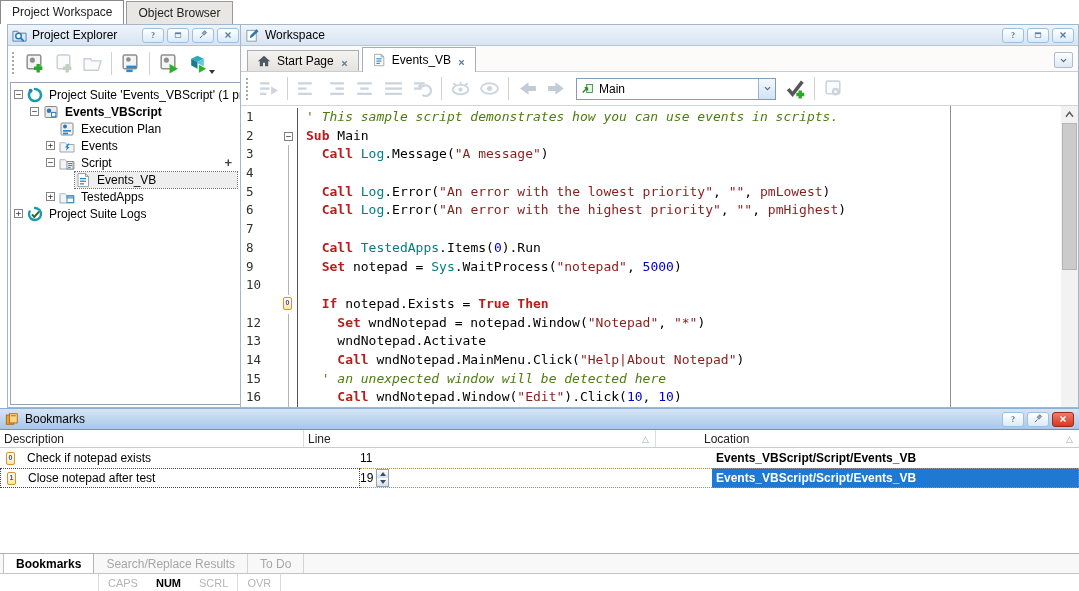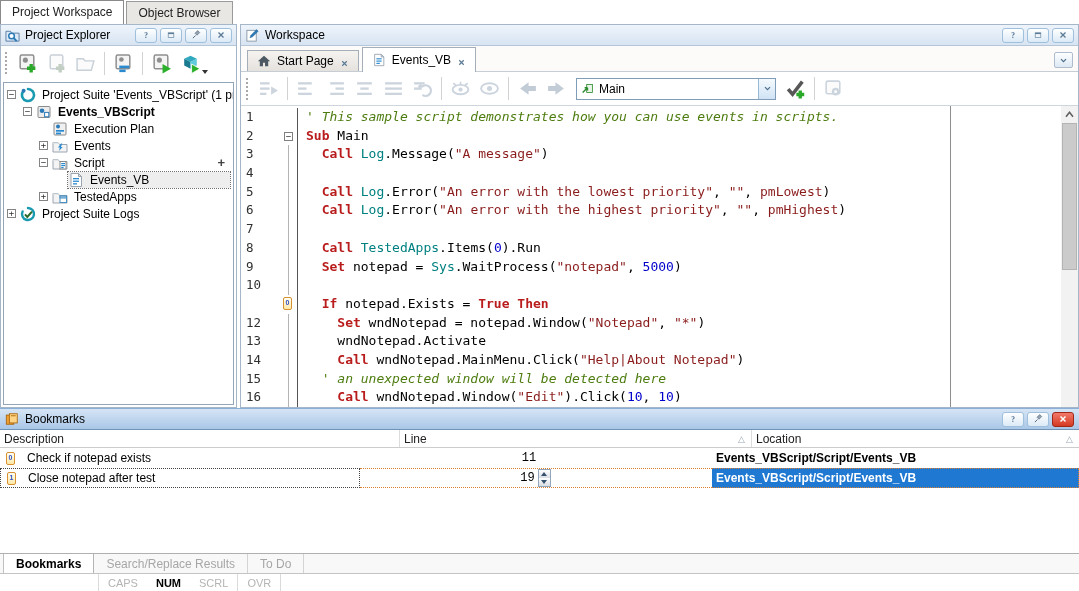--- a/index.html
+++ b/index.html
@@ -8,21 +8,21 @@
          font-family:"Liberation Sans", sans-serif; font-size:12px; color:#000; }
 
   
   .top-tabs { position:absolute; left:0; top:0; width:100%; height:24px; display:flex; align-items:flex-end; }
   .top-tab { padding:0 11px; height:23px; line-height:22px; border:1px solid #9a9a9a; border-bottom:none;
              background:#e9e7e4; color:#222; margin-right:2px; }
   .top-tab.active { background:#fff; height:24px; line-height:23px; border-color:#8a8a8a; }
 
   
   .panel { position:absolute; border:1px solid #a5b6c9; background:#fff; }
-  .p-left  { left:0;   top:24px; width:237px; height:384px; }
+  .p-left  { left:7px;   top:24px; width:237px; height:384px; }
   .p-right { left:240px; top:24px; width:839px; height:384px; }
   .phead { height:21px; background:linear-gradient(#eef4fb,#d8e4f2); border-bottom:1px solid #b5c6d8;
            display:flex; align-items:center; padding:0 4px; gap:5px; }
   .phead .ptitle { color:#000; }
   .pbtns { margin-left:auto; display:flex; gap:3px; }
   .pbtn { width:22px; height:15px; border:1px solid #9ec0dd; border-radius:3px;
           background:linear-gradient(#feffff,#dceaf6); display:flex; align-items:center; justify-content:center; }
   .pbtn svg { width:10px; height:10px; }
   .pbtn.red { background:linear-gradient(#f2796a,#d43a22); border-color:#a02818; }
   .hicon { width:15px; height:15px; flex:none; }
@@ -105,25 +105,25 @@
   .fd .bm { position:absolute; left:2px; top:2px; }
 
   
   .bkpanel { position:absolute; left:0; top:408px; width:100%; height:145px; background:#fff; }
   .bkhead { height:22px; background:linear-gradient(#d6e5f5,#a9c7e7); border-top:1px solid #8ab0d8;
             border-bottom:1px solid #7092b4; display:flex; align-items:center; padding:0 5px; gap:6px; }
   .bkhead .hicon { width:14px; height:14px; }
   .bkhdr { height:18px; display:flex; border-bottom:1px solid #cccccc; color:#222; }
   .bkcol { display:flex; align-items:center; border-right:1px solid #dcdcdc; padding:0 4px; }
   .bkcol .sort { margin-left:auto; color:#9aa7b5; font-size:9px; padding-right:2px; }
-  .c-desc { width:400px; } .c-line { width:352px; } .c-loc { flex:1; border-right:none; }
+  .c-desc { width:304px; } .c-line { width:352px; } .c-loc { flex:1; border-right:none;margin-left:44px; }
   .bkrow { height:20px; display:flex; align-items:stretch; }
   .bcell { display:flex; align-items:center; }
   .b-desc { width:360px; padding-left:4px; gap:12px; }
-  .b-line { width:352px; justify-content:center; padding-right:14px;font-family:Liberation Mono, monospace; }
+  .b-line { width:352px; justify-content:flex-start; padding-right:14px; }
   .b-loc  { flex:1; padding-left:4px;font-weight:bold; }
   .bkrow.sel .b-desc { border:1px dotted #444; background:#fff; }
   .bkrow.sel .b-line { border-top:1px dotted #d88030; border-bottom:1px dotted #d88030; padding-right:1px; }
   .bkrow.sel .b-loc  { background:#1f78d1; color:#fff; border-top:1px dotted #d88030;
                        border-bottom:1px dotted #d88030; border-right:1px dotted #d88030; }
   .spin { width:13px; height:18px; margin-left:3px; border:1px solid #93a5b8; display:flex; flex-direction:column; flex:none; }
   .spin div { flex:1; background:linear-gradient(#fefefe,#d8dde4); display:flex; align-items:center; justify-content:center; }
   .spin .up i { width:0; height:0; border-left:3px solid transparent; border-right:3px solid transparent; border-bottom:4px solid #35506b; }
   .spin .dn i { width:0; height:0; border-left:3px solid transparent; border-right:3px solid transparent; border-top:4px solid #35506b; }
 

